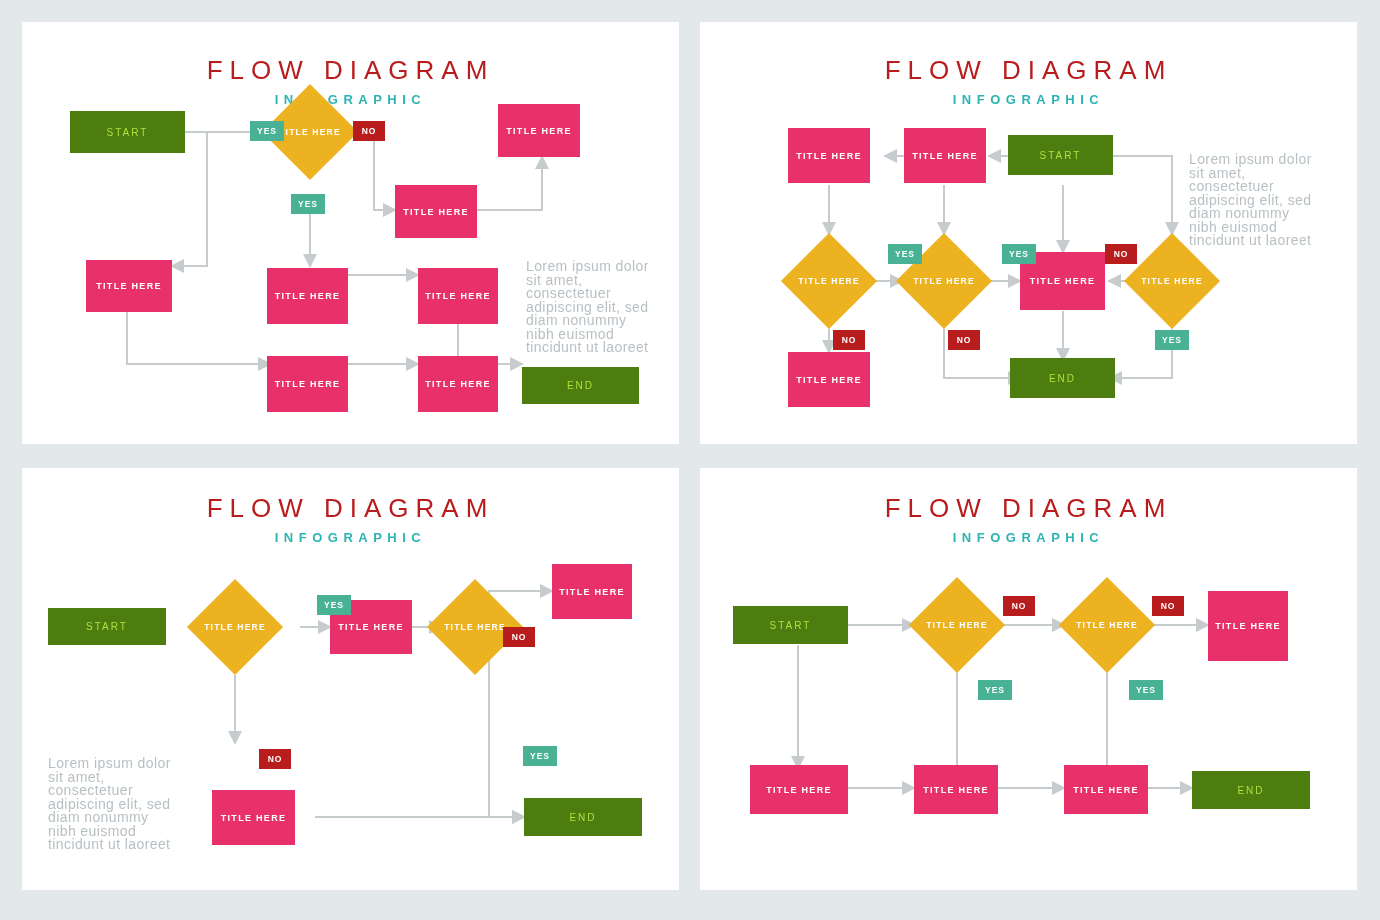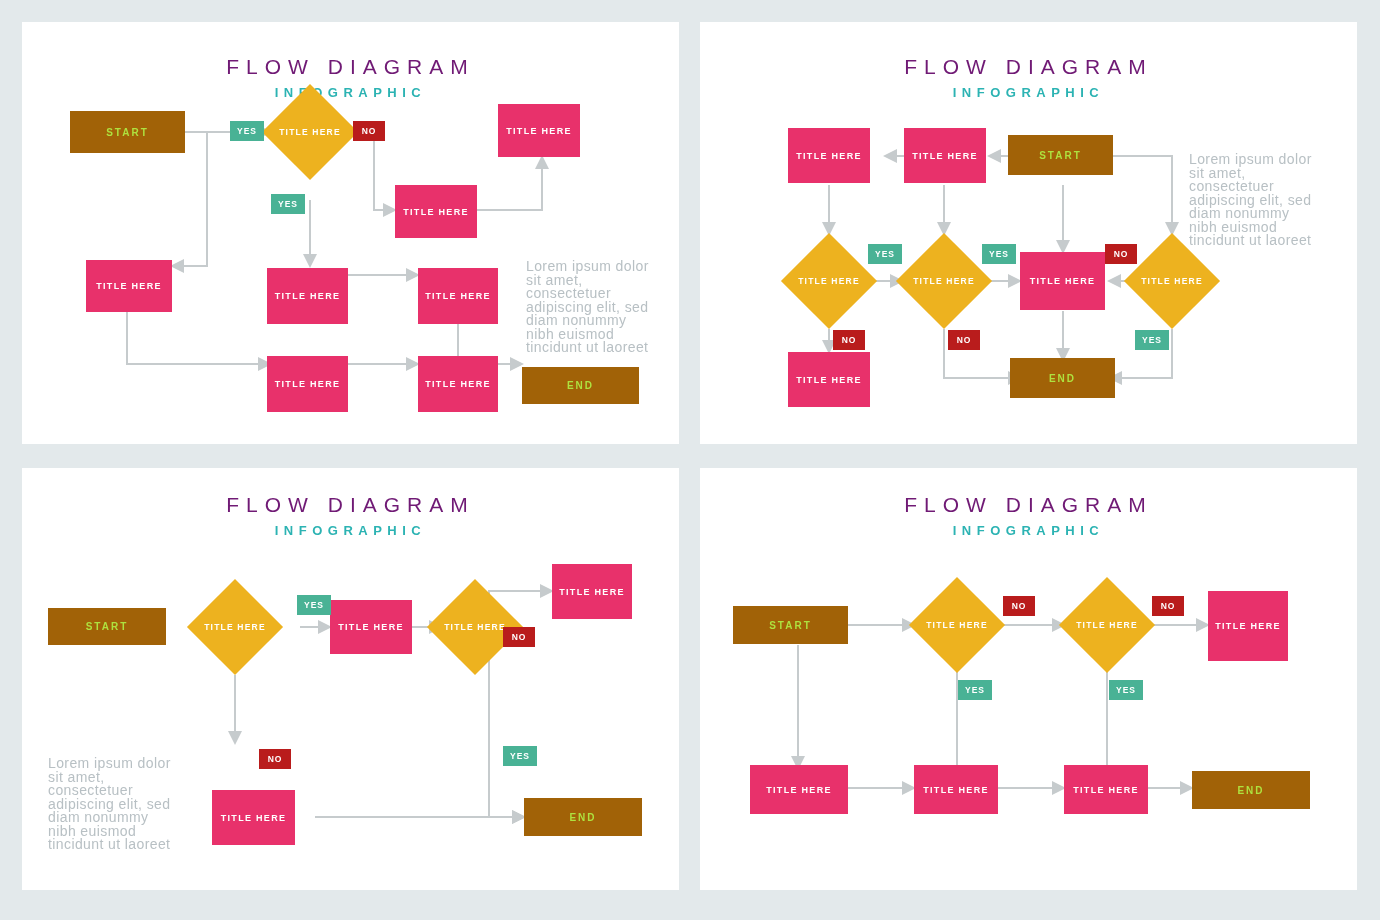--- a/index.html
+++ b/index.html
@@ -20,23 +20,23 @@
     background:#ffffff;
     overflow:hidden;
   }
   #card1{left:22px;top:22px;width:657px;height:422px;}
   #card2{left:700px;top:22px;width:657px;height:422px;}
   #card3{left:22px;top:468px;width:657px;height:422px;}
   #card4{left:700px;top:468px;width:657px;height:422px;}
 
   .titles{position:absolute;left:0;right:0;text-align:center;}
   .t-main{
-    font-size:21px;
+    font-size:26px;
     letter-spacing:7px;
-    color:#701a75;
+    color:#b91c1c;
     font-weight:400;
     white-space:nowrap;
   }
   .t-sub{
     font-size:13px;
     letter-spacing:5.5px;
     color:#2cb3b3;
     font-weight:700;
     margin-top:6px;
     white-space:nowrap;
@@ -52,44 +52,44 @@
     text-align:center;
   }
   .box{
     background:#e8316b;
     color:#ffffff;
     font-size:9px;
     letter-spacing:1.3px;
     font-weight:700;
   }
   .terminal{
-    background:#a16207;
+    background:#4d7c0f;
     color:#aee23f;
     font-size:10px;
     letter-spacing:2px;
-    font-weight:700;
+    font-weight:400;
   }
   .diamond-wrap{position:absolute;}
   .diamond-shape{
     position:absolute;left:0;top:0;width:100%;height:100%;
     background:#edb21f;
     transform:rotate(45deg);
   }
   .diamond-label{
     position:absolute;left:0;top:0;width:100%;height:100%;
     display:flex;align-items:center;justify-content:center;
     color:#ffffff;font-size:8.5px;letter-spacing:1.2px;font-weight:700;
     white-space:nowrap;
   }
   .badge{
     position:absolute;
     display:flex;align-items:center;justify-content:center;
     font-size:8.5px;font-weight:700;letter-spacing:1px;color:#ffffff;
   }
-  .badge-yes{background:#49b295;}
+  .badge-yes{background:#49b295;margin-left:20px;}
   .badge-no{background:#b91c1c;}
 
   .lorem{
     position:absolute;
     color:#b8c0c4;
     font-size:14px;
     line-height:13.5px;
     letter-spacing:0.4px;
     width:130px;
   }

